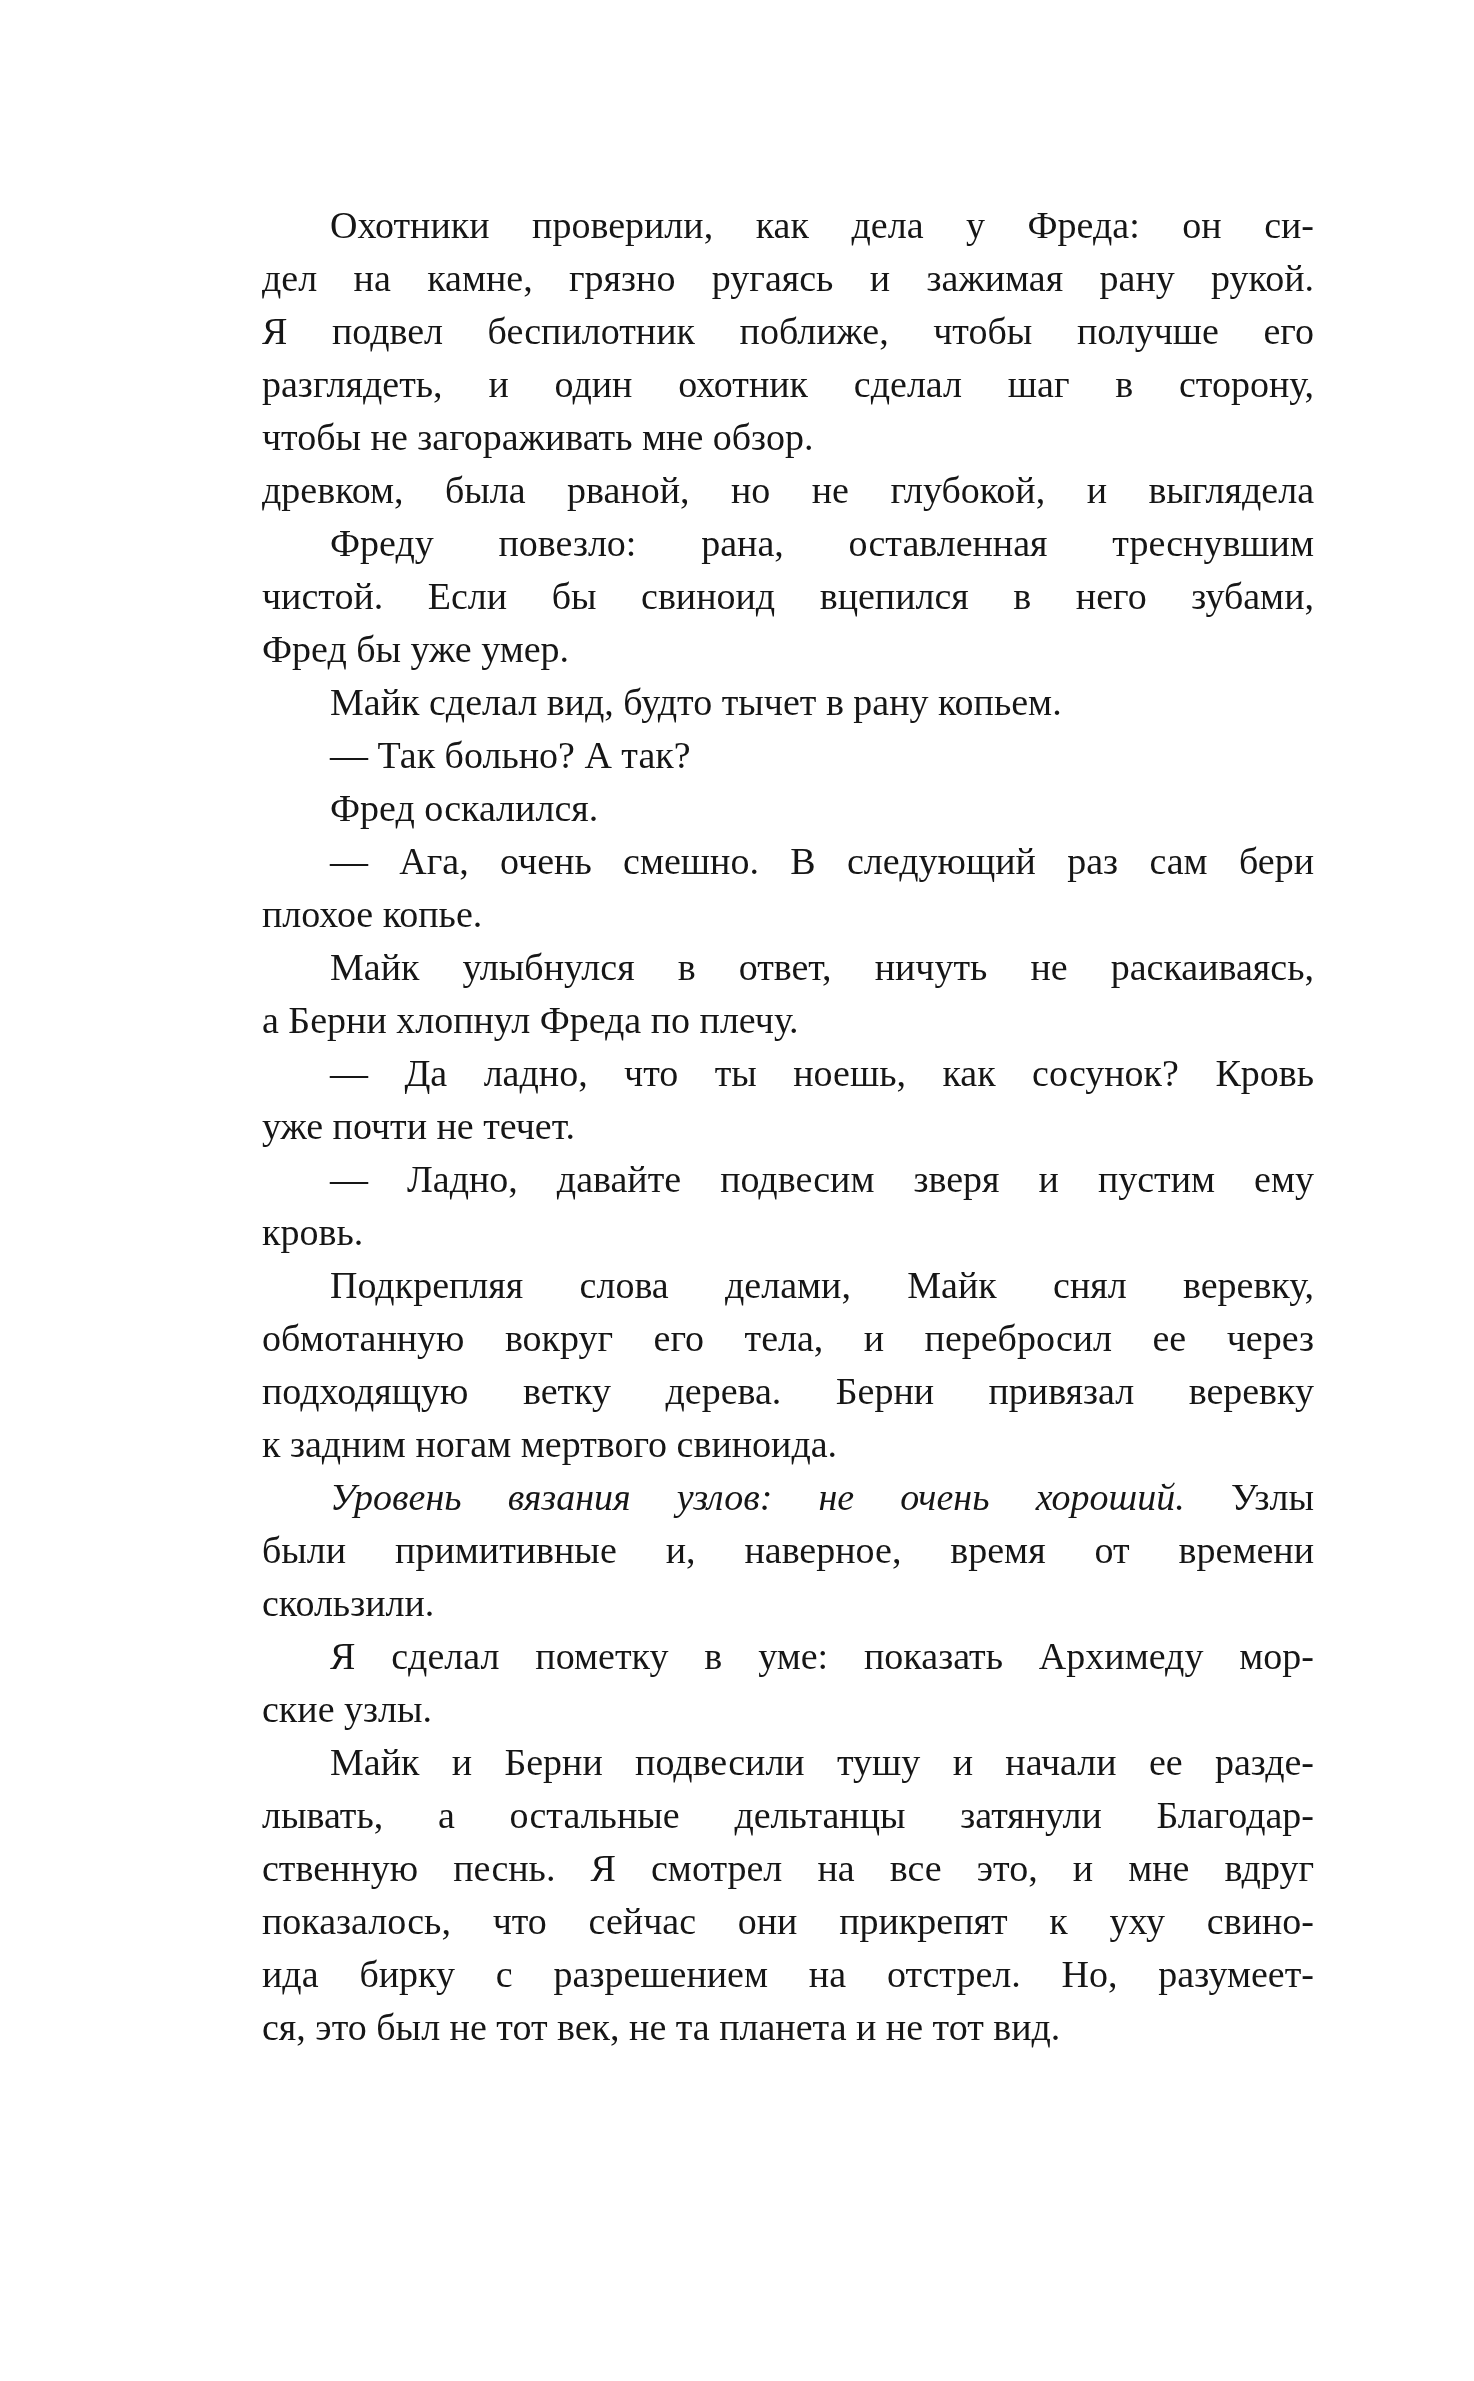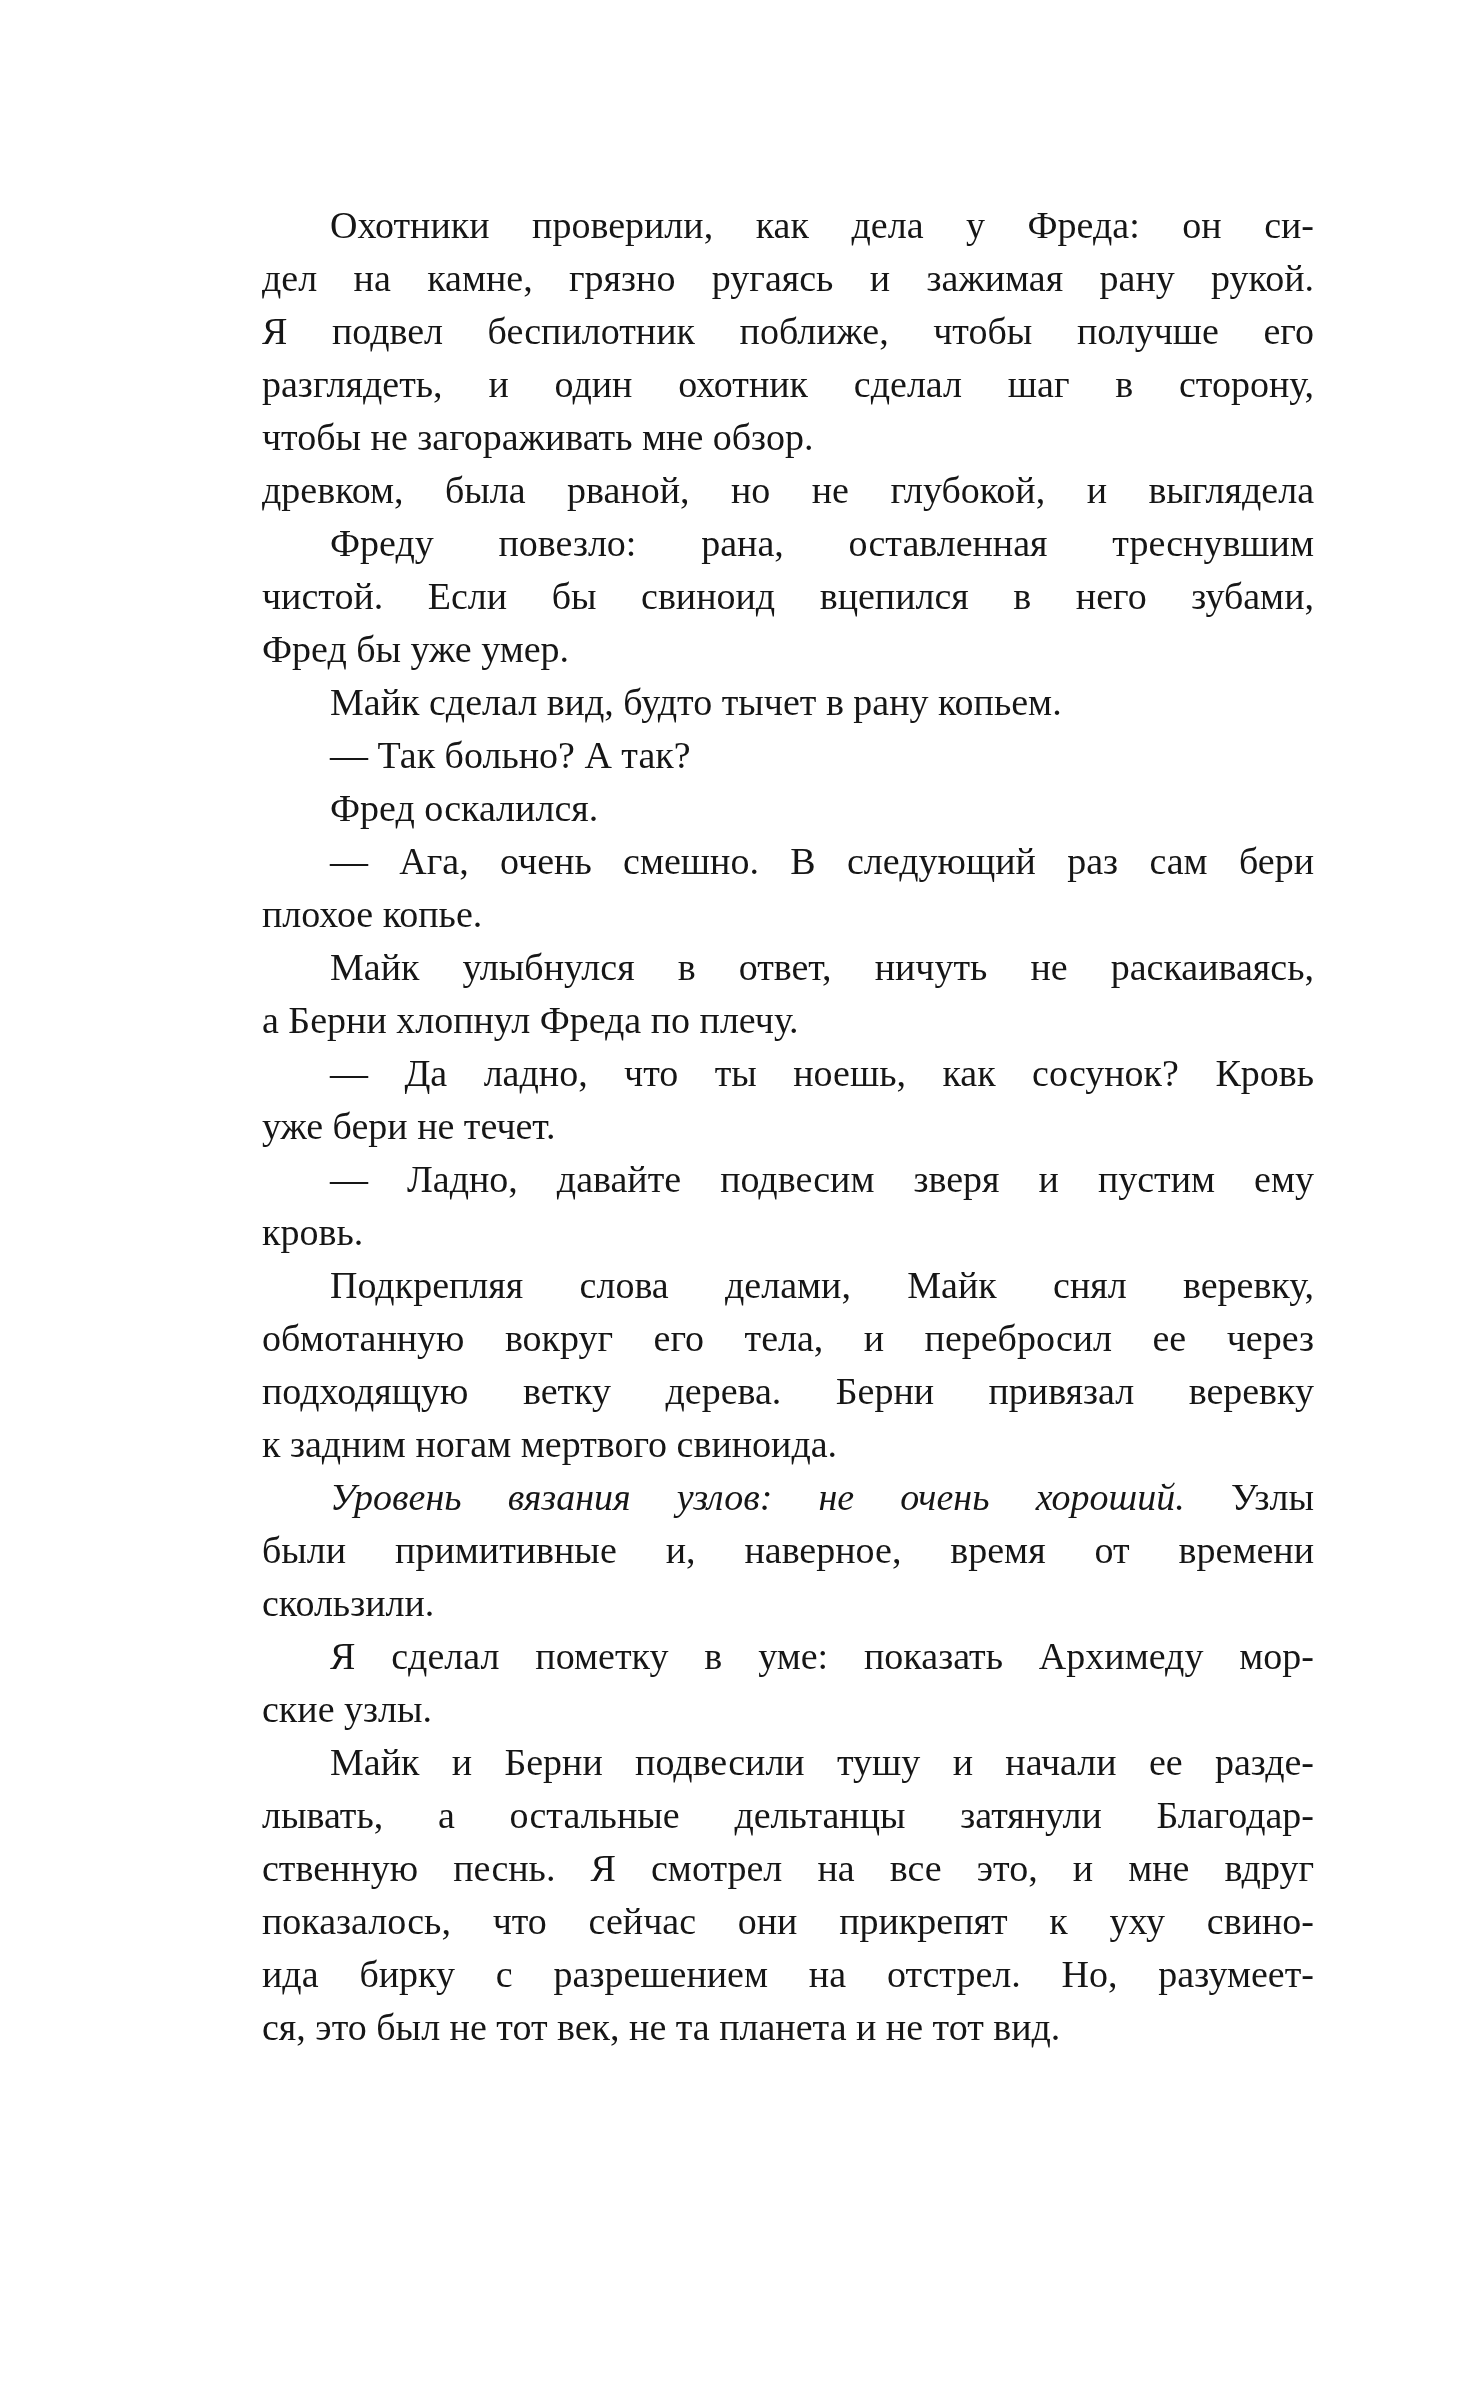--- a/index.html
+++ b/index.html
@@ -89,21 +89,21 @@
       <div class="para">
         <div class="line indent just"><span>— Ага, очень смешно. В следующий раз сам бери</span></div>
         <div class="line final"><span>плохое копье.</span></div>
       </div>
       <div class="para">
         <div class="line indent just"><span>Майк улыбнулся в ответ, ничуть не раскаиваясь,</span></div>
         <div class="line final"><span>а Берни хлопнул Фреда по плечу.</span></div>
       </div>
       <div class="para">
         <div class="line indent just"><span>— Да ладно, что ты ноешь, как сосунок? Кровь</span></div>
-        <div class="line final"><span>уже бери не течет.</span></div>
+        <div class="line final"><span>уже почти не течет.</span></div>
       </div>
       <div class="para">
         <div class="line indent just"><span>— Ладно, давайте подвесим зверя и пустим ему</span></div>
         <div class="line final"><span>кровь.</span></div>
       </div>
       <div class="para">
         <div class="line indent just"><span>Подкрепляя слова делами, Майк снял веревку,</span></div>
         <div class="line just"><span>обмотанную вокруг его тела, и перебросил ее через</span></div>
         <div class="line just"><span>подходящую ветку дерева. Берни привязал веревку</span></div>
         <div class="line final"><span>к задним ногам мертвого свиноида.</span></div>

